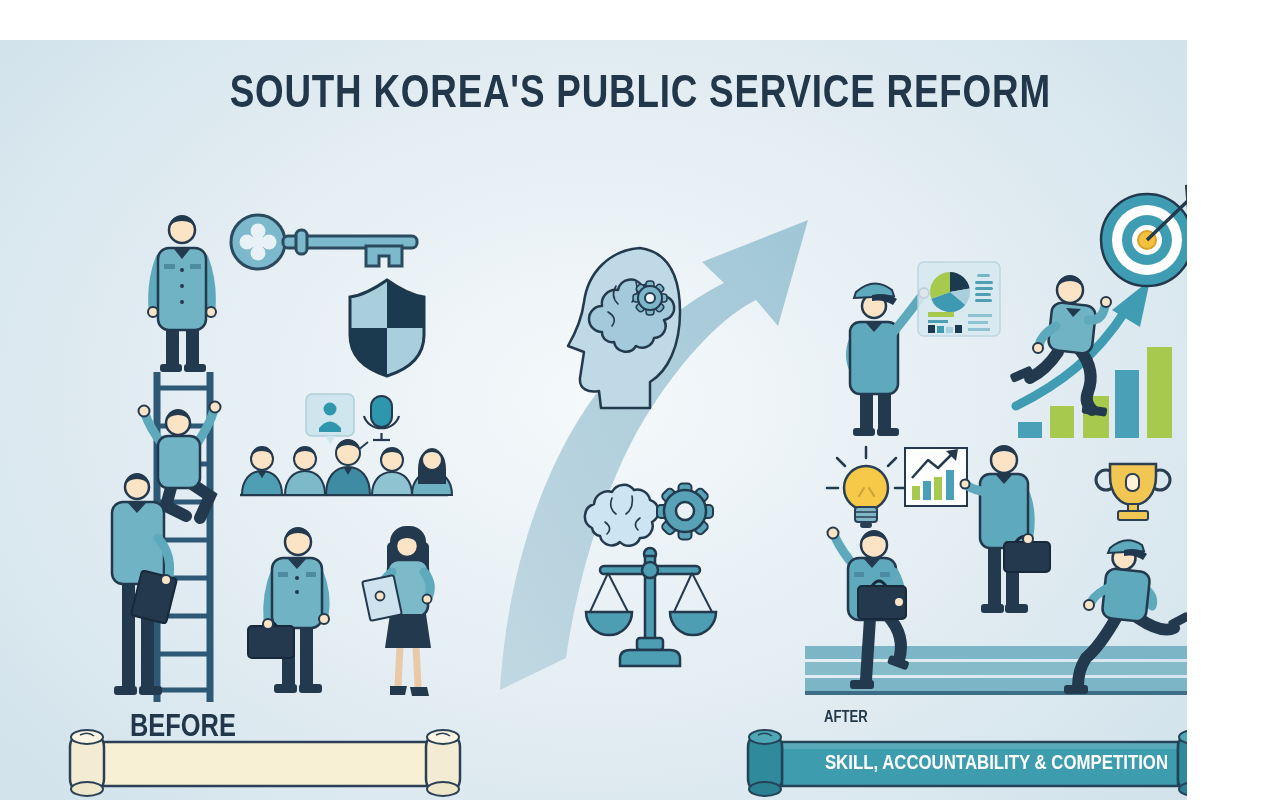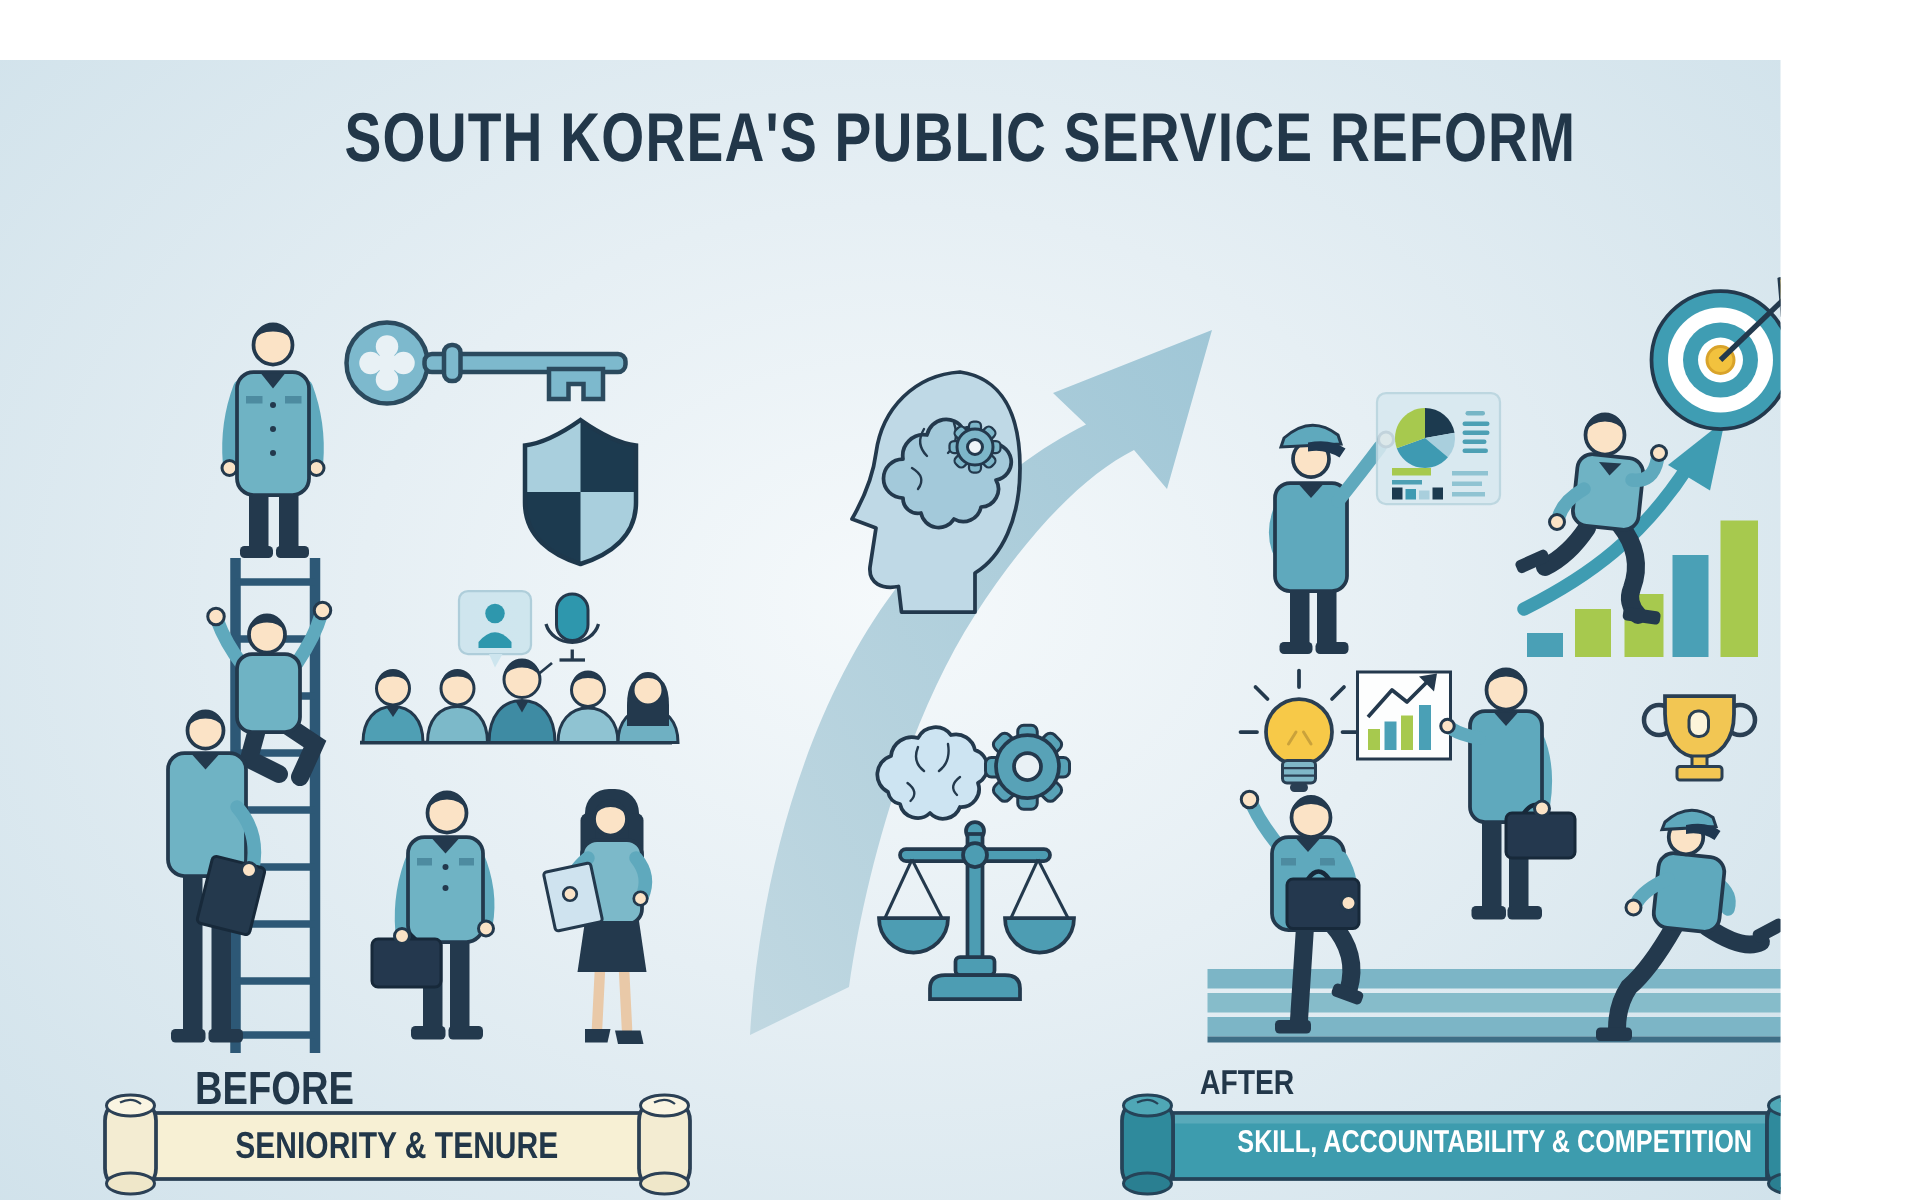--- a/index.html
+++ b/index.html
@@ -8,21 +8,21 @@
     position:relative;width:1187px;height:800px;overflow:hidden;
     background:radial-gradient(ellipse at 50% 45%, #f5f9fb 0%, #e6eff4 42%, #cfe1ea 100%);
     margin-top:40px;
   }
   #scene{position:absolute;left:0;top:0;}
   .txt{position:absolute;color:#223749;font-weight:bold;white-space:nowrap;}
   .condensed{display:inline-block;transform:scaleX(0.8);transform-origin:center;}
   .condensed-left{display:inline-block;transform:scaleX(0.82);transform-origin:left;}
   #title{left:0;top:24px;width:1280px;text-align:center;font-size:46px;letter-spacing:1px;}
   #before-label{left:130px;top:668px;font-size:31px;}
-  #after-label{left:800px;top:668px;font-size:23px;}
+  #after-label{left:824px;top:668px;font-size:16px;}
   #before-banner-text{left:100px;top:710px;width:330px;text-align:center;font-size:25px;}
   #after-banner-text{left:782px;top:710px;width:396px;text-align:center;font-size:21px;color:#ffffff;}
   svg .ink{stroke:#23394d;stroke-width:2.5;stroke-linejoin:round;stroke-linecap:round;}
   svg .thin{stroke:#23394d;stroke-width:1.6;fill:none;stroke-linecap:round;}
   svg .limb{stroke:#23394d;stroke-width:12;stroke-linecap:round;fill:none;}
   svg .armteal{stroke:#5fa9bd;stroke-width:9;stroke-linecap:round;fill:none;}
 </style>
 </head>
 <body>
 
@@ -459,16 +459,15 @@
       <ellipse cx="1195" cy="697" rx="16" ry="7" fill="#4fa7b6" stroke="#254358" stroke-width="2"></ellipse>
       <path d="M1188,695 q8,-4 14,1" fill="none" stroke="#254358" stroke-width="1.5"></path>
       <ellipse cx="1195" cy="749" rx="16" ry="7" fill="#2a7f91" stroke="#254358" stroke-width="2"></ellipse>
     </g>
   </g>
 </svg>
 
 <div id="title" class="txt"><span class="condensed">SOUTH KOREA'S PUBLIC SERVICE REFORM</span></div>
 <div id="before-label" class="txt"><span class="condensed-left">BEFORE</span></div>
 <div id="after-label" class="txt"><span class="condensed-left">AFTER</span></div>
-<div id="before-banner-text" class="txt"><span class="condensed">SENIORITY &amp; TENURE</span></div>
 <div id="after-banner-text" class="txt"><span class="condensed">SKILL, ACCOUNTABILITY &amp; COMPETITION</span></div>
 
 </div>
 
 </body></html>

